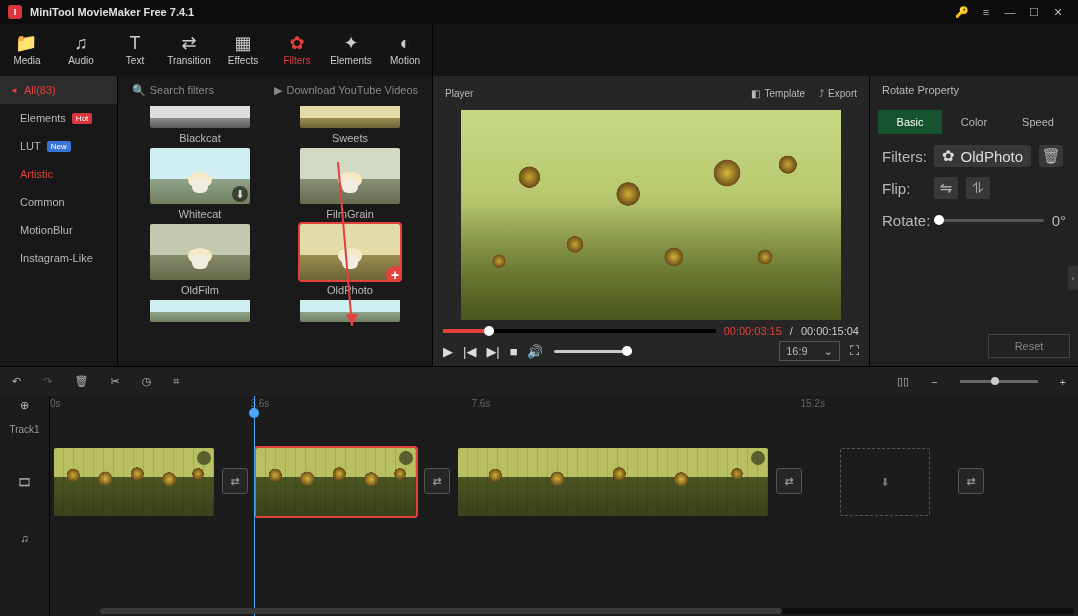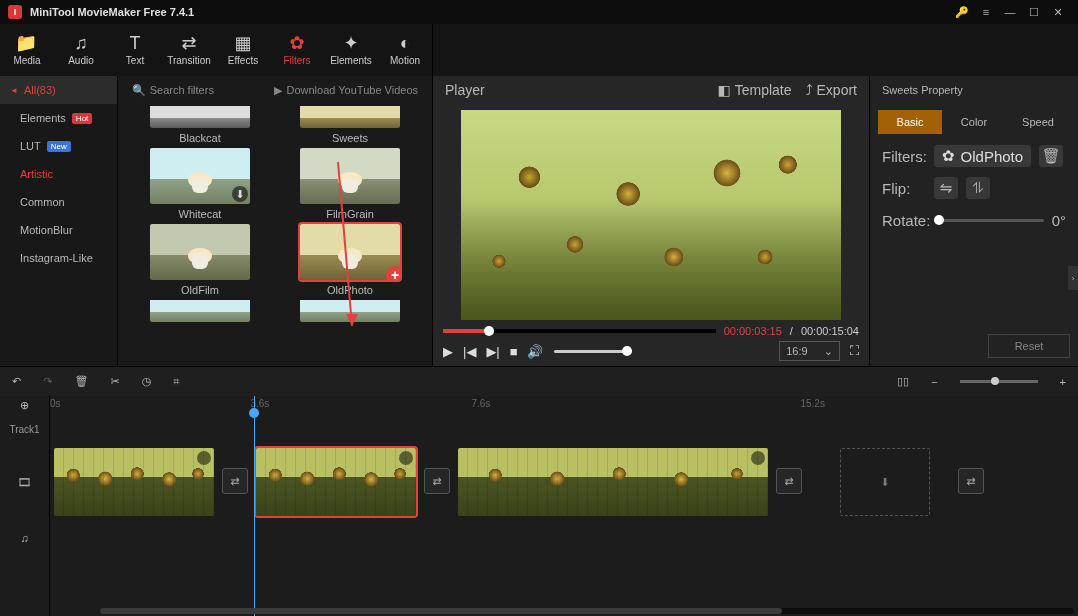--- a/index.html
+++ b/index.html
@@ -48,21 +48,21 @@
 .sky.old { background: linear-gradient(#c2c9af 0%, #c2c9af 55%, #878c6d 55%, #636847 100%); }
 .hat { position: absolute; left: 50%; top: 42%; transform: translateX(-50%); width: 24px; height: 16px; }
 .hat::before { content: ""; position: absolute; inset: 0; background: radial-gradient(ellipse 10px 6px at 50% 30%, #f5e9c7 0%, #f5e9c7 100%); border-radius: 50%; }
 .hat::after { content: ""; position: absolute; left: 4px; right: 4px; top: 45%; height: 14px; background: #f0ede0; border-radius: 4px 4px 6px 6px; }
 .dl-pill { position: absolute; right: 2px; bottom: 2px; width: 16px; height: 16px; border-radius: 50%; background: rgba(0,0,0,.55); color: #ddd; display: flex; align-items: center; justify-content: center; font-size: 11px; }
 .add-pill { position: absolute; right: -4px; bottom: -4px; width: 18px; height: 18px; border-radius: 50%; background: #e2413e; color: #fff; display: flex; align-items: center; justify-content: center; font-size: 14px; font-weight: bold; }
 .fname { font-size: 11px; color: #bbb; }
 
 
 .player-col { flex: 1; display: flex; flex-direction: column; background: #262626; border-right: 1px solid #000; }
-.player-head { height: 28px; display: flex; align-items: center; padding: 0 12px; font-size: 14px; }
+.player-head { height: 28px; display: flex; align-items: flex-start; padding: 12px 12px; font-size: 10px; }
 .head-spacer { flex: 1; }
 .head-btn { display: flex; align-items: center; gap: 4px; margin-left: 14px; cursor: pointer; }
 .player-body { flex: 1; display: flex; align-items: center; justify-content: center; padding: 6px 0 0; }
 .player-view { width: 380px; height: 210px; position: relative; overflow: hidden; background: #2b3318; }
 .flower-sky { position: absolute; inset: 0; background: linear-gradient(#c7d982 0%, #b8c96f 40%, #6b7b2b 100%); }
 .stemfield { position: absolute; inset: 0;
   background:
    radial-gradient(circle 26px at 18% 32%, #c9a62e 0%, #6a4d1a 40%, transparent 42%),
    radial-gradient(circle 30px at 44% 40%, #d4b035 0%, #6a4d1a 38%, transparent 40%),
    radial-gradient(circle 36px at 70% 30%, #d8b63b 0%, #6f521d 36%, transparent 38%),
@@ -83,21 +83,21 @@
 .vol-thumb { position: absolute; right: 0; top: -4px; width: 10px; height: 10px; background: #fff; border-radius: 50%; }
 .time-cur { color: #e2413e; font-size: 11px; }
 .time-tot { color: #ccc; font-size: 11px; }
 .aspect { margin-left: auto; display: flex; align-items: center; height: 20px; border: 1px solid #555; padding: 0 6px; gap: 16px; font-size: 11px; cursor: pointer; }
 
 
 .prop-col { width: 208px; background: #222; display: flex; flex-direction: column; }
 .prop-head { height: 28px; display: flex; align-items: center; padding-left: 12px; font-size: 11px; }
 .prop-tabs { display: flex; height: 24px; margin: 6px 8px; }
 .ptab { flex: 1; display: flex; align-items: center; justify-content: center; font-size: 11px; cursor: pointer; }
-.ptab.active { background: #a16207; color: #fff; }
+.ptab.active { background: #14532d; color: #fff; }
 .prow { display: flex; align-items: center; height: 32px; padding: 0 12px; font-size: 15px; gap: 8px; }
 .prow .lbl { width: 44px; }
 .chip { background: #383838; border-radius: 3px; height: 22px; display: flex; align-items: center; padding: 0 8px; gap: 6px; color: #ddd; }
 .iconbtn { width: 24px; height: 22px; background: #383838; border-radius: 3px; display: flex; align-items: center; justify-content: center; cursor: pointer; }
 .rot-track { flex: 1; height: 3px; background: #555; border-radius: 2px; position: relative; }
 .rot-thumb { position: absolute; left: 0; top: -4px; width: 10px; height: 10px; background: #fff; border-radius: 50%; }
 .reset-wrap { margin-top: auto; padding: 8px; }
 .reset { height: 24px; border: 1px solid #444; display: flex; align-items: center; justify-content: center; color: #888; width: 82px; margin-left: auto; cursor: pointer; margin-top: 10px; }
 
 .expand-handle { position: absolute; right: 0; top: 190px; width: 10px; height: 24px; background: #333; display: flex; align-items: center; justify-content: center; font-size: 8px; cursor: pointer; }
@@ -329,21 +329,21 @@
         <div class="aspect">
           <span>16:9</span>
           <span>⌄</span>
         </div>
         <span class="pc-btn">⛶</span>
       </div>
     </div>
   </div>
 
   <div class="prop-col">
-    <div class="prop-head">Sweets Property</div>
+    <div class="prop-head">Rotate Property</div>
     <div class="prop-tabs" id="prop-tabs">
         <div class="ptab active">Basic</div>
         <div class="ptab">Color</div>
         <div class="ptab">Speed</div>
       </div>
     <div class="prow">
       <span class="lbl">Filters:</span>
       <div class="chip">
         <span>✿</span>
         <span>OldPhoto</span>

